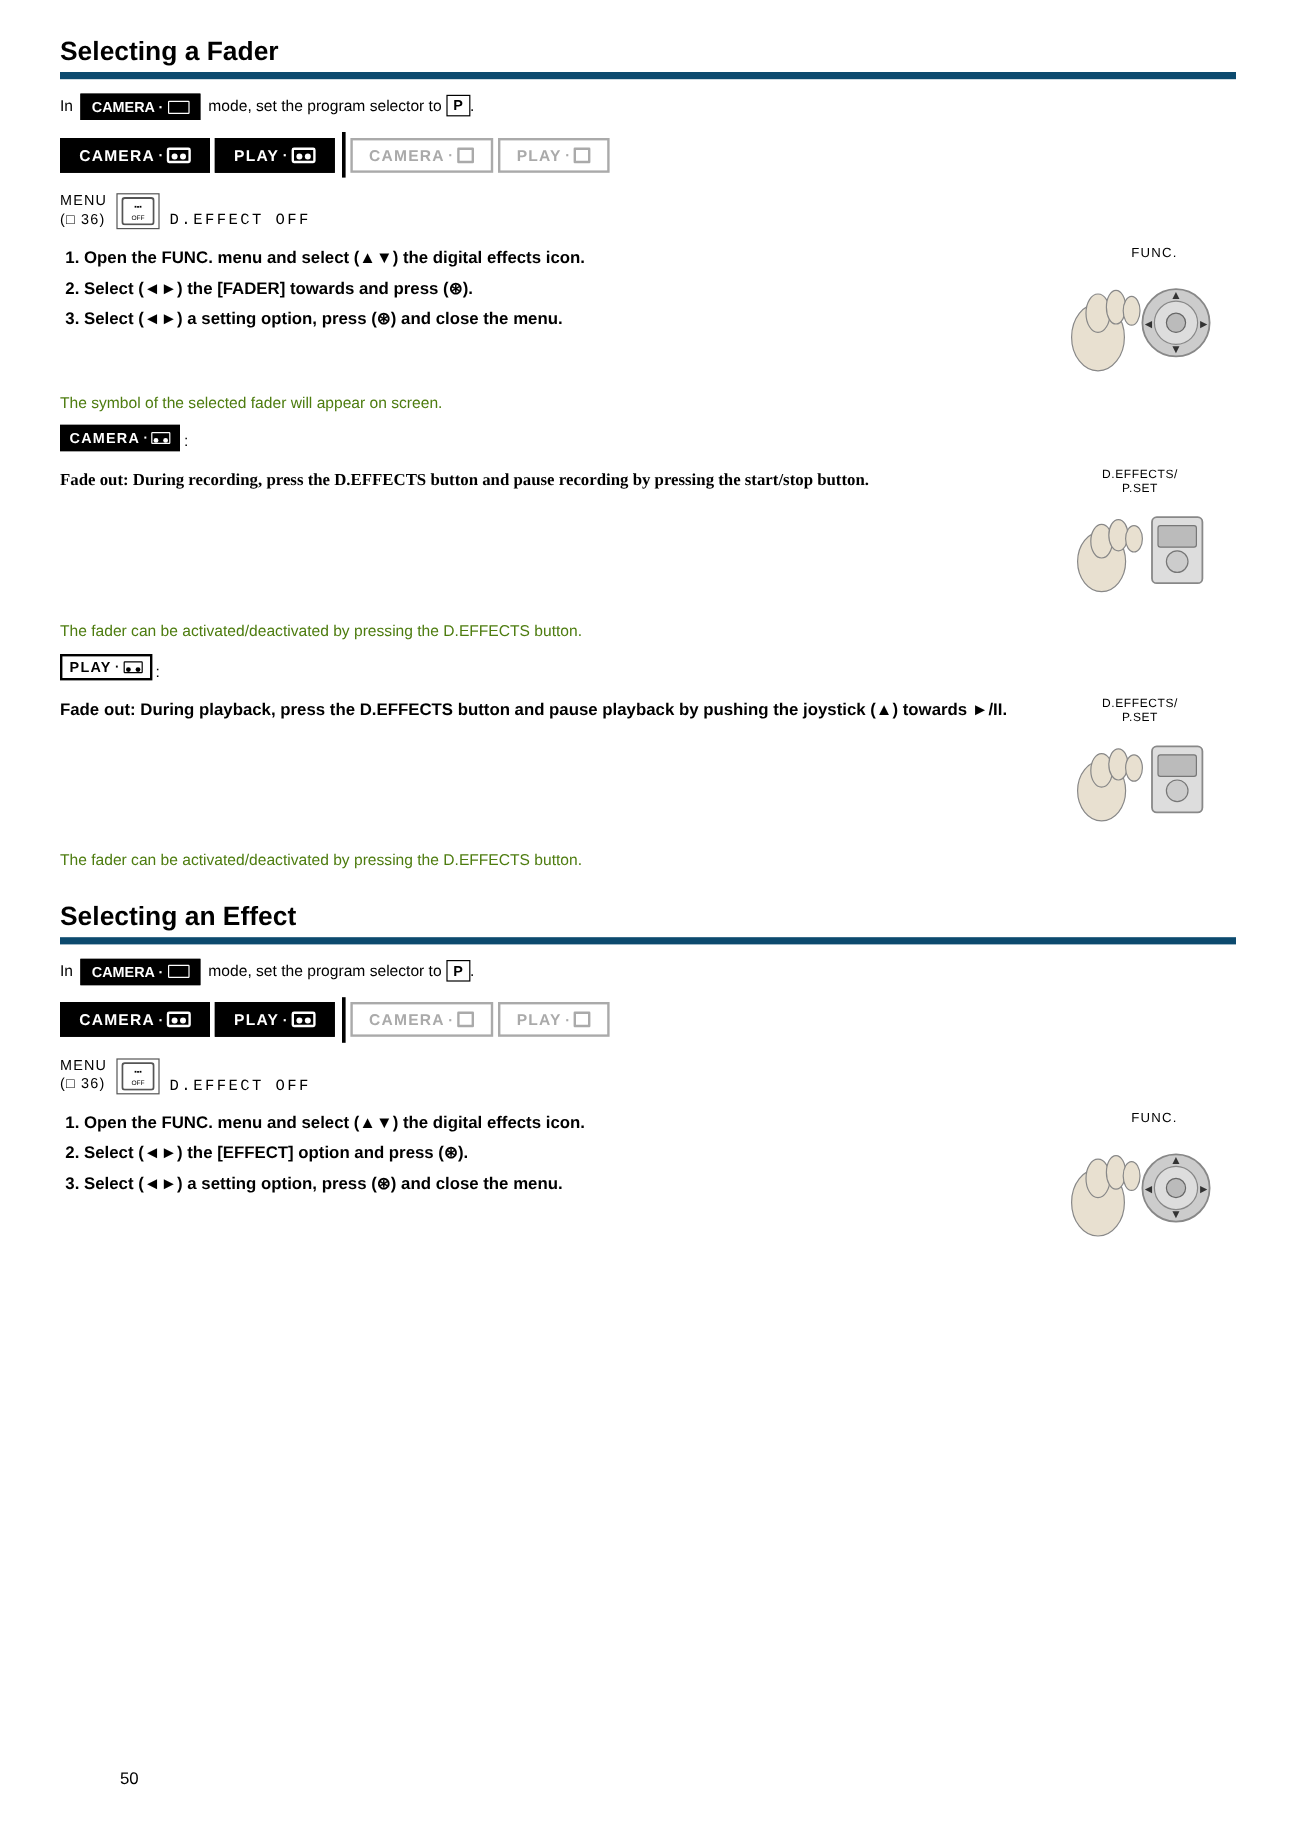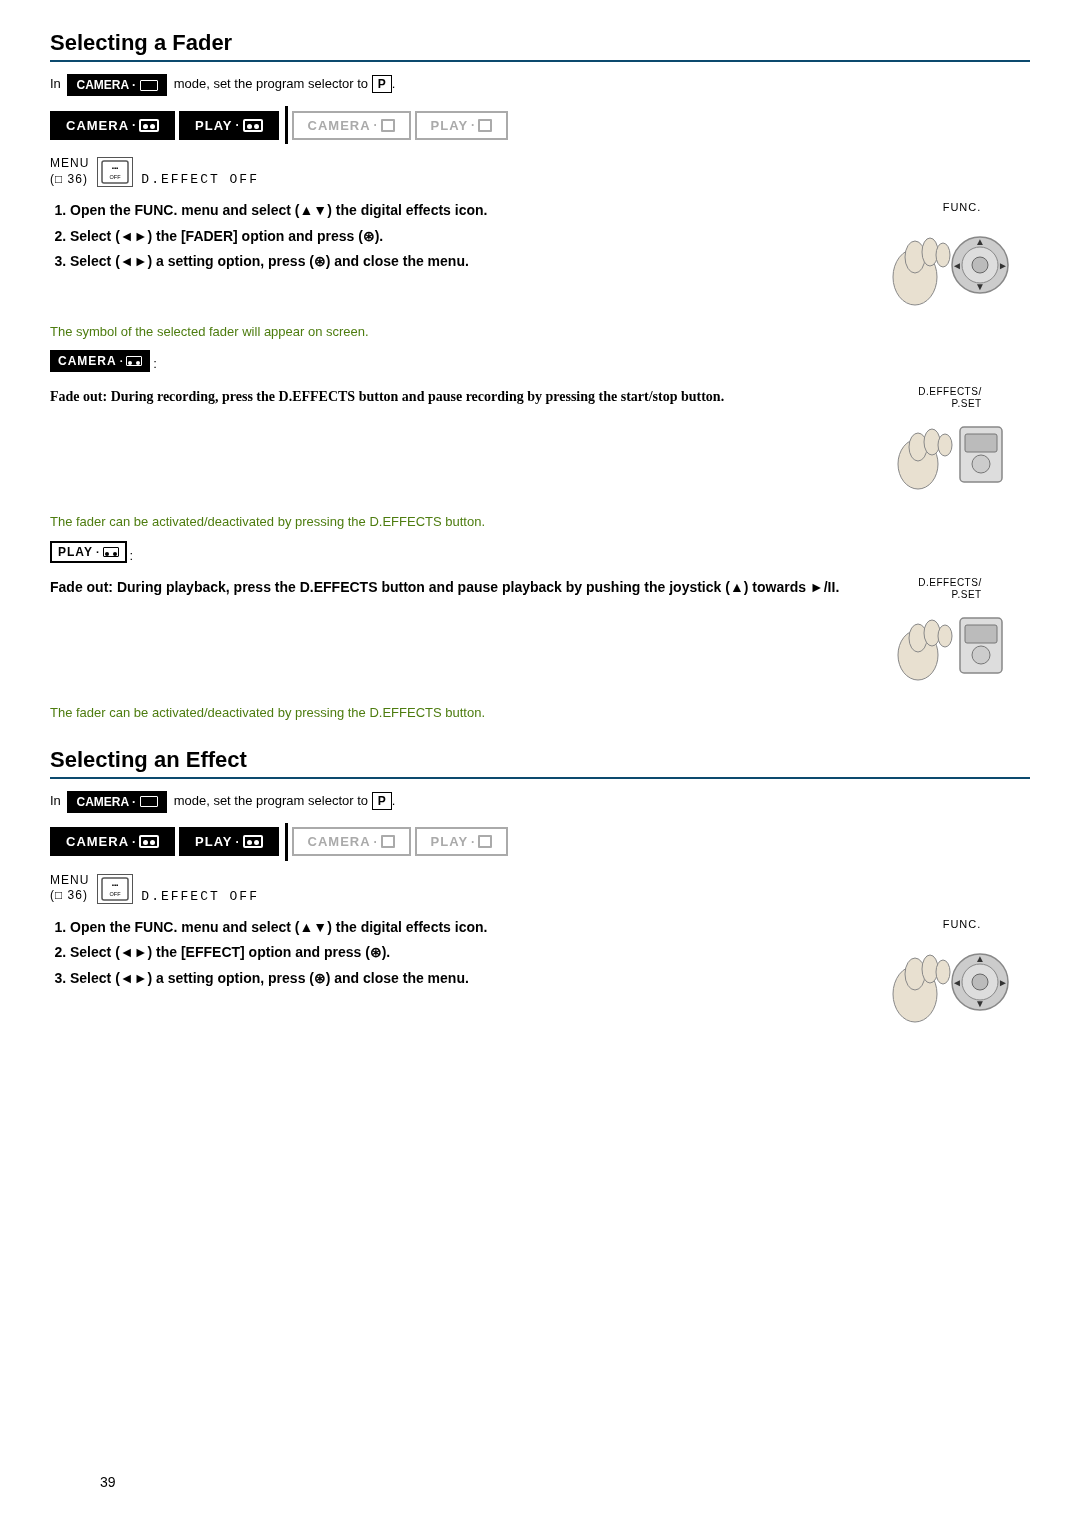--- a/index.html
+++ b/index.html
@@ -9,21 +9,21 @@
       font-size: 14px;
       color: #000;
       width: 1080px;
       min-height: 1534px;
       padding: 30px 50px 30px 50px;
     }
 
     h1.section-title {
       font-size: 22px;
       font-weight: bold;
-      border-bottom: 2px solid #0c4a6e;
+      border-bottom: 6px solid #0c4a6e;
       padding-bottom: 4px;
       margin-bottom: 12px;
     }
 
     .intro-line {
       font-size: 13px;
       margin-bottom: 10px;
     }
 
     
@@ -222,21 +222,21 @@
     }
 
     .section-gap {
       margin-bottom: 20px;
     }
 
     
     .deffects-label {
       font-size: 10px;
       letter-spacing: 0.5px;
-      text-align: right;
+      text-align: center;
       margin-bottom: 2px;
       line-height: 1.2;
     }
 
     
     .play-badge {
       display: inline-flex;
       align-items: center;
       border: 2px solid #000;
       padding: 2px 6px;
@@ -324,21 +324,21 @@
         <text x="14" y="19" text-anchor="middle" font-size="5.5" fill="#000" font-family="Arial">OFF</text>
       </svg>
     </div>
     <div class="menu-text">D.EFFECT OFF</div>
   </div>
 
   <div class="steps-container">
     <div class="steps-text">
       <ol>
         <li><span>Open the FUNC. menu and select (▲▼) the digital effects icon.</span></li>
-        <li><span>Select (◄►) the [FADER] option and press (⊛).</span></li>
+        <li><span>Select (◄►) the [FADER] towards and press (⊛).</span></li>
         <li><span>Select (◄►) a setting option, press (⊛) and close the menu.</span></li>
       </ol>
     </div>
     <div class="step-image">
       <div class="func-label">FUNC.</div>
 
       <svg width="130" height="95" viewBox="0 0 130 95">
 
         <ellipse cx="30" cy="60" rx="22" ry="28" fill="#e8e0d0" stroke="#888" stroke-width="1"></ellipse>
         <ellipse cx="30" cy="40" rx="10" ry="16" fill="#e8e0d0" stroke="#888" stroke-width="1"></ellipse>
@@ -485,15 +485,15 @@
           <text x="95" y="28" text-anchor="middle" font-size="10" fill="#333">▲</text>
           <text x="95" y="73" text-anchor="middle" font-size="10" fill="#333">▼</text>
           <text x="72" y="52" text-anchor="middle" font-size="10" fill="#333">◄</text>
           <text x="118" y="52" text-anchor="middle" font-size="10" fill="#333">►</text>
         </svg>
       </div>
     </div>
 
   </div>
 
-  <div class="page-number">39</div>
+  <div class="page-number">50</div>
 
 </div>
 
 </body></html>

